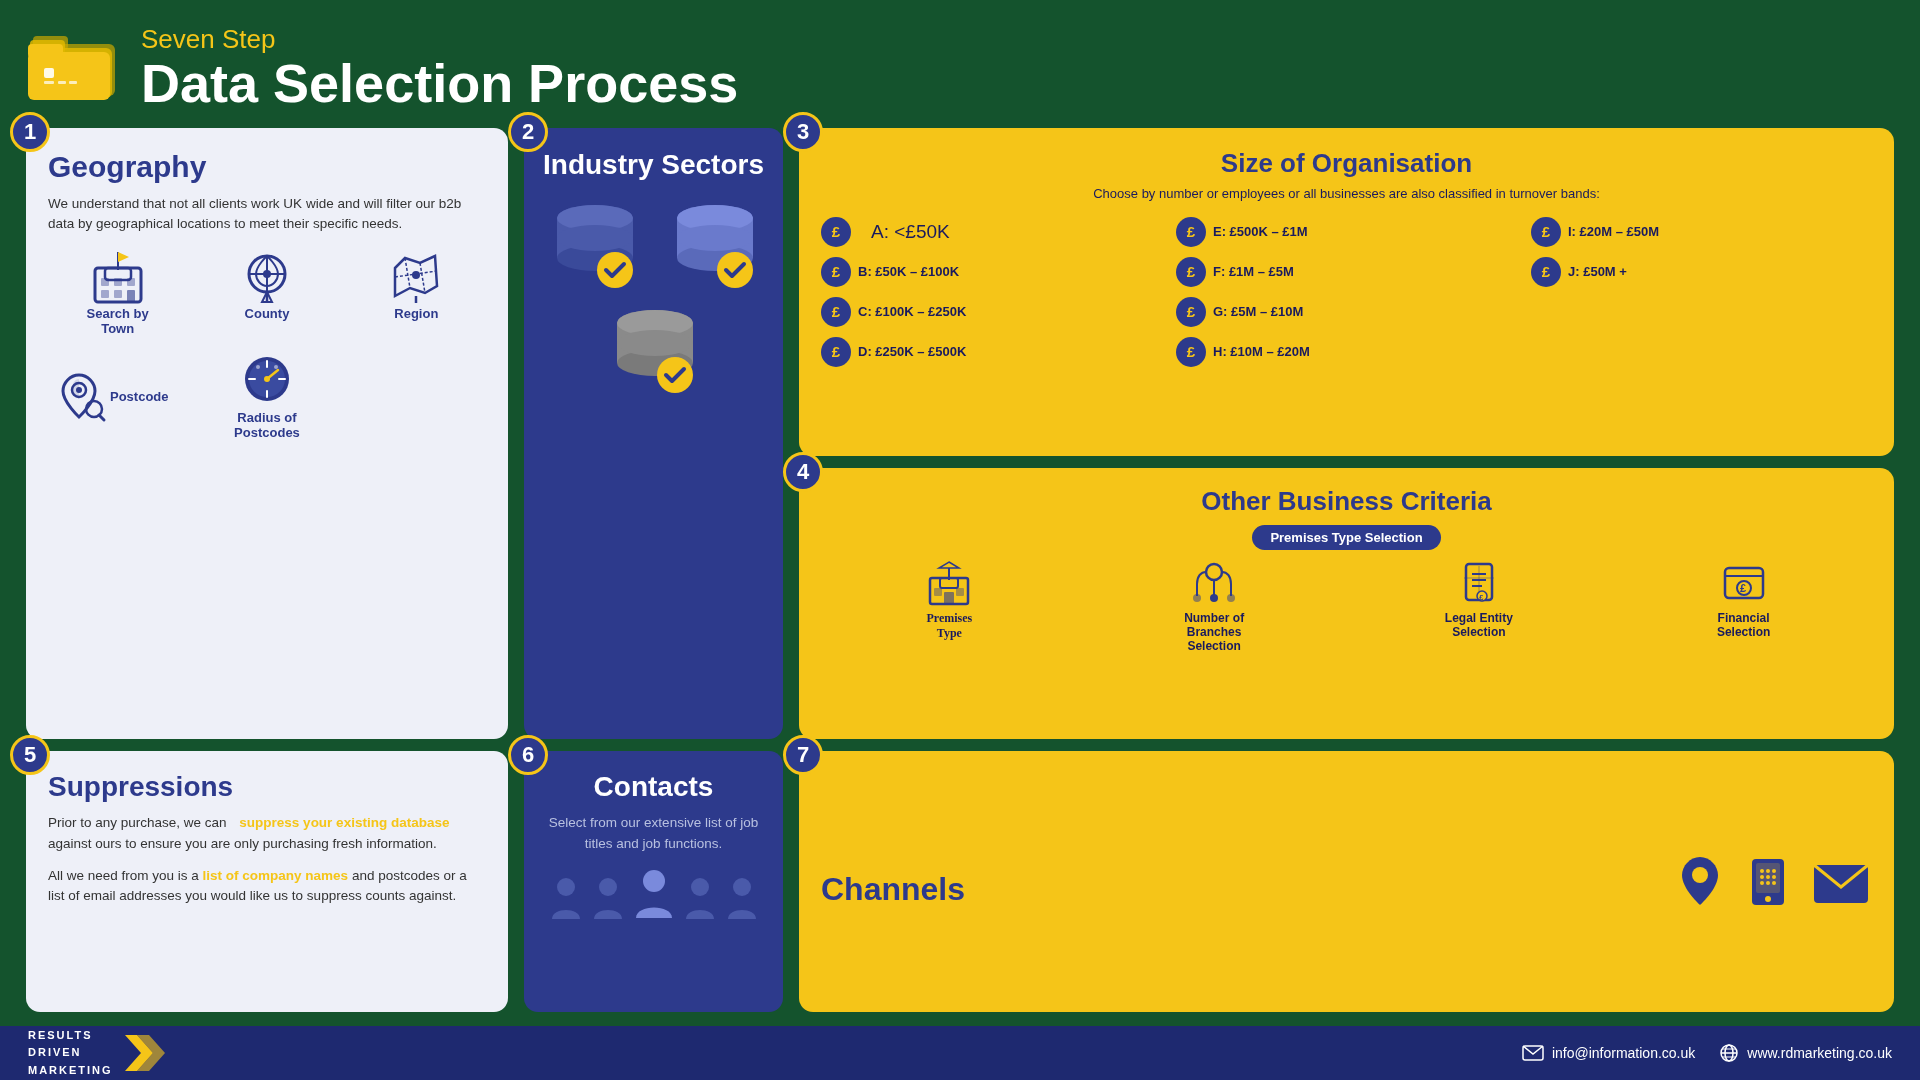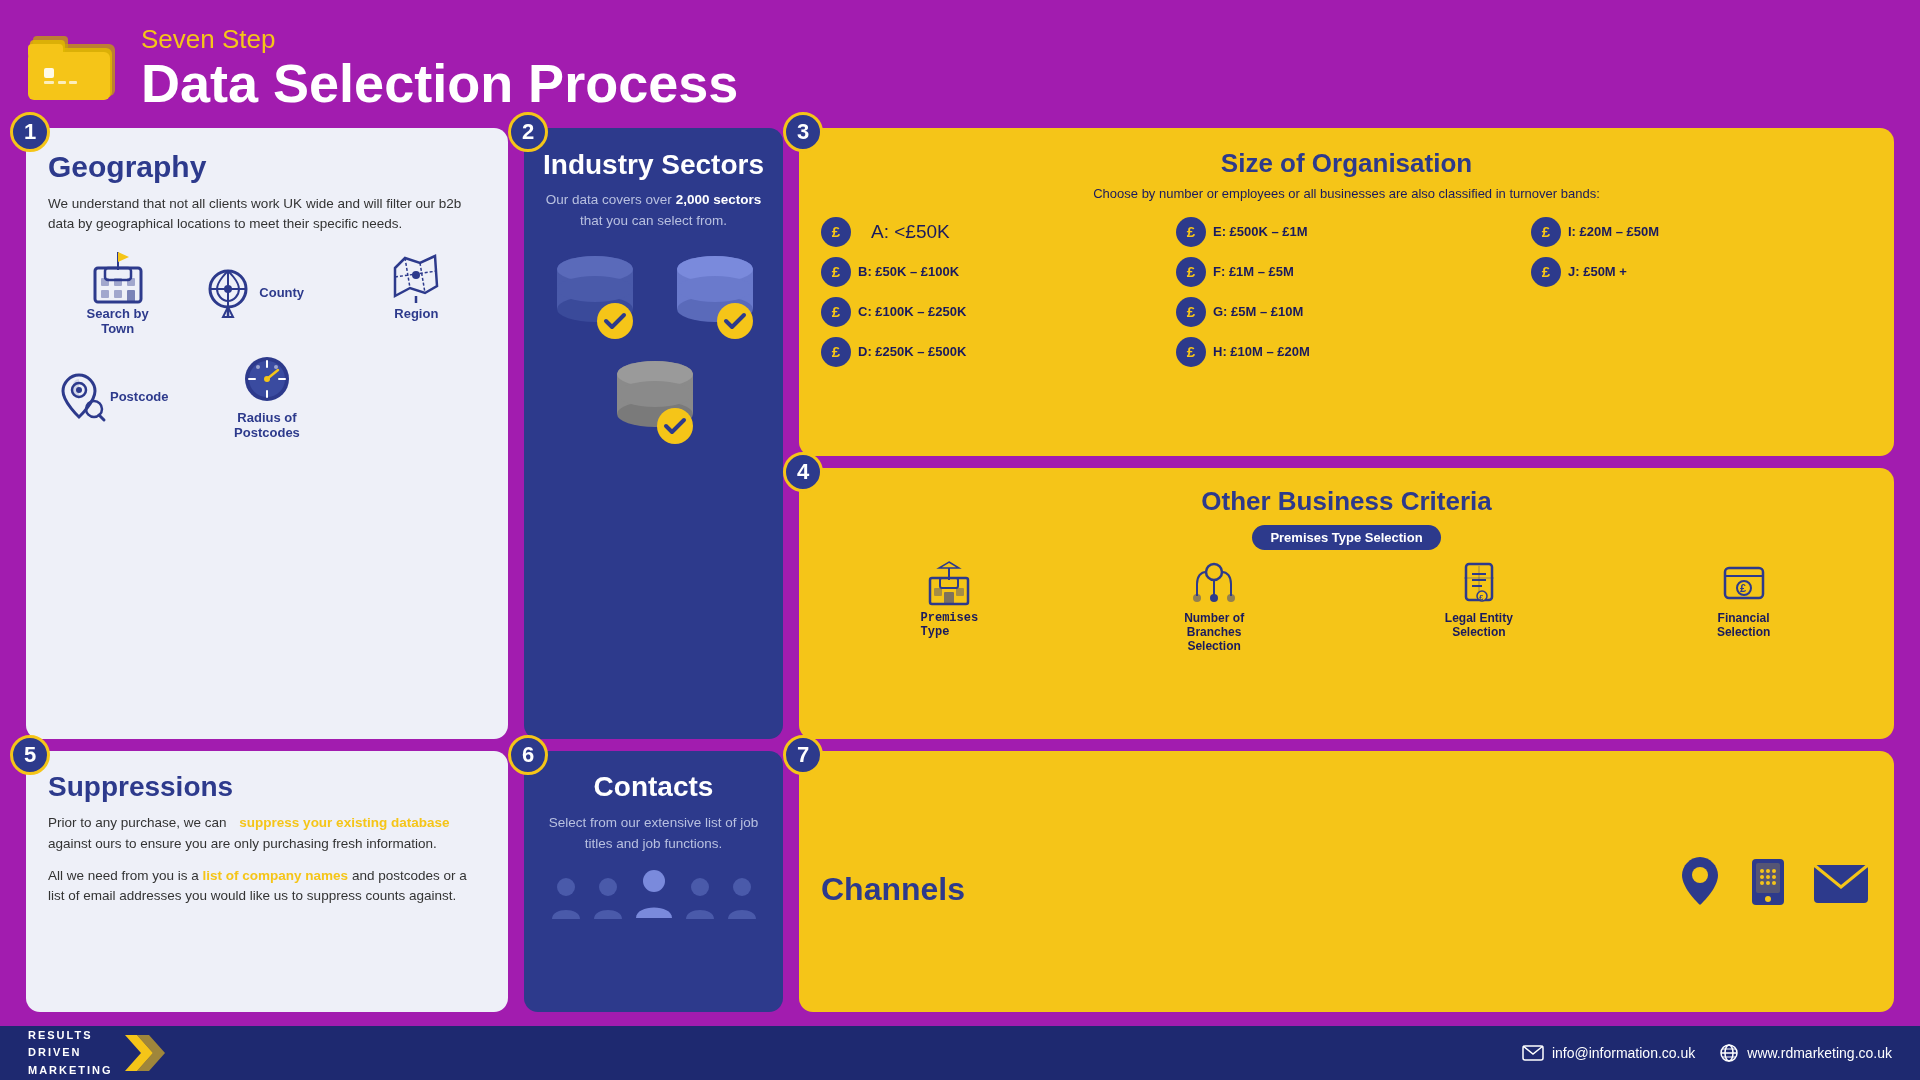--- a/index.html
+++ b/index.html
@@ -8,21 +8,21 @@
       height: 1080px;
       background-color: #2d3a8c;
       font-family: Arial, sans-serif;
       overflow: hidden;
       position: relative;
     }
   </style>
 </head>
 <body>
 
-<div style="width:1920px; height:1080px; background:#a21caf; position:relative; overflow:hidden;">
+<div style="width:1920px; height:1080px; background:#14532d; position:relative; overflow:hidden;">
 
   <div style="display:flex; align-items:center; padding: 24px 28px 10px 28px;">
     <div style="margin-right:18px;">
       <svg width="95" height="80" viewBox="0 0 95 80">
 
         <rect x="5" y="18" width="82" height="52" rx="6" fill="#c9a800" opacity="0.7"></rect>
         <rect x="5" y="10" width="35" height="14" rx="4" fill="#c9a800" opacity="0.7"></rect>
 
         <rect x="2" y="22" width="82" height="50" rx="6" fill="#e0b800" opacity="0.85"></rect>
         <rect x="2" y="14" width="35" height="14" rx="4" fill="#e0b800" opacity="0.85"></rect>
@@ -63,21 +63,21 @@
             <rect x="14" y="42" width="8" height="8" rx="1" fill="#2d3a8c" opacity="0.4"></rect>
             <rect x="27" y="42" width="8" height="8" rx="1" fill="#2d3a8c" opacity="0.4"></rect>
             <rect x="40" y="42" width="8" height="12" rx="1" fill="#2d3a8c" opacity="0.6"></rect>
 
             <line x1="31" y1="4" x2="31" y2="22" stroke="#2d3a8c" stroke-width="2"></line>
             <polygon points="31,4 42,9 31,14" fill="#f5c518"></polygon>
           </svg>
           <span style="color:#2d3a8c;font-size:13px;font-weight:700;font-family:Arial,sans-serif;">Search by<br>Town</span>
         </div>
 
-        <div style="display:flex;flex-direction:row;align-items:center;text-align:center;">
+        <div style="display:flex;flex-direction:column;align-items:center;text-align:center;">
           <svg width="62" height="58" viewBox="0 0 62 58">
             <circle cx="31" cy="26" r="18" fill="none" stroke="#2d3a8c" stroke-width="3"></circle>
             <path d="M31 8 C31 8 20 18 20 26 C20 32 25 38 31 38 C37 38 42 32 42 26 C42 18 31 8 31 8Z" fill="none" stroke="#2d3a8c" stroke-width="2"></path>
             <line x1="13" y1="26" x2="49" y2="26" stroke="#2d3a8c" stroke-width="2"></line>
             <line x1="31" y1="8" x2="31" y2="44" stroke="#2d3a8c" stroke-width="2"></line>
             <circle cx="31" cy="26" r="4" fill="#2d3a8c"></circle>
             <line x1="31" y1="44" x2="31" y2="54" stroke="#2d3a8c" stroke-width="2.5"></line>
             <polygon points="26,54 36,54 31,44" fill="none" stroke="#2d3a8c" stroke-width="2"></polygon>
           </svg>
           <span style="color:#2d3a8c;font-size:13px;font-weight:700;font-family:Arial,sans-serif;">County</span>
@@ -127,23 +127,20 @@
           <span style="color:#2d3a8c;font-size:13px;font-weight:700;font-family:Arial,sans-serif;">Radius of<br>Postcodes</span>
         </div>
       </div>
     </div>
 
     <div style="grid-column:2; grid-row:1/3; background:#2d3a8c; border-radius:14px; padding:22px 16px; margin:6px 8px; position:relative;">
       <div style="width:40px;height:40px;background:#2d3a8c;border-radius:50%;color:white;font-size:22px;font-weight:900;display:flex;align-items:center;justify-content:center;position:absolute;top:-16px;left:-16px;border:3px solid #f5c518;font-family:Arial,sans-serif;">
         <span>2</span>
       </div>
       <div style="color:white;font-size:28px;font-weight:900;text-align:center;font-family:Arial,sans-serif;margin-bottom:10px;line-height:1.1;">Industry Sectors</div>
-      <div style="color:#b8c0e0;font-size:13.5px;text-align:center;font-family:Arial,sans-serif;line-height:1.5;">
-        Our data covers over <strong style="color:white;">2,000 sectors</strong> that you can select from.
-      </div>
 
       <div style="display:grid; grid-template-columns:1fr 1fr; gap:10px; margin-top:18px;">
         <svg width="110" height="95" viewBox="0 0 110 95">
           <ellipse cx="55" cy="20" rx="38" ry="13" fill="#4a5aaa"></ellipse>
           <rect x="17" y="20" width="76" height="40" fill="#4a5aaa"></rect>
           <ellipse cx="55" cy="60" rx="38" ry="13" fill="#3a4a9a"></ellipse>
           <ellipse cx="55" cy="20" rx="38" ry="13" fill="#5a6aba"></ellipse>
           <ellipse cx="55" cy="40" rx="38" ry="13" fill="#4a5aaa"></ellipse>
           <circle cx="75" cy="72" r="18" fill="#f5c518"></circle>
           <path d="M66 72 L72 78 L84 66" stroke="#2d3a8c" stroke-width="4" fill="none" stroke-linecap="round" stroke-linejoin="round"></path>
@@ -234,21 +231,21 @@
         <div style="display:flex;flex-direction:column;align-items:center;gap:5px;">
           <svg width="54" height="48" viewBox="0 0 54 48">
             <rect x="8" y="20" width="38" height="26" rx="2" fill="none" stroke="#2d3a8c" stroke-width="2.5"></rect>
             <rect x="18" y="20" width="18" height="10" rx="2" fill="none" stroke="#2d3a8c" stroke-width="2"></rect>
             <rect x="12" y="30" width="8" height="8" rx="1" fill="#2d3a8c" opacity="0.4"></rect>
             <rect x="34" y="30" width="8" height="8" rx="1" fill="#2d3a8c" opacity="0.4"></rect>
             <rect x="22" y="34" width="10" height="12" rx="1" fill="#2d3a8c" opacity="0.6"></rect>
             <line x1="27" y1="6" x2="27" y2="22" stroke="#2d3a8c" stroke-width="2"></line>
             <polygon points="27,4 37,10 17,10" fill="#f5c518" stroke="#2d3a8c" stroke-width="1.5"></polygon>
           </svg>
-          <span style="color:#1a1a5e;font-size:12px;font-weight:700;font-family:Liberation Mono, monospace;">Premises<br>Type</span>
+          <span style="color:#1a1a5e;font-size:12px;font-weight:700;text-align:center;font-family:Liberation Serif, serif;">Premises<br>Type</span>
         </div>
 
         <div style="display:flex;flex-direction:column;align-items:center;gap:5px;">
           <svg width="54" height="48" viewBox="0 0 54 48">
             <circle cx="27" cy="14" r="8" fill="none" stroke="#2d3a8c" stroke-width="2.5"></circle>
             <path d="M19 14 C14 14 10 18 10 26 L10 38" stroke="#2d3a8c" stroke-width="2" fill="none"></path>
             <path d="M35 14 C40 14 44 18 44 26 L44 38" stroke="#2d3a8c" stroke-width="2" fill="none"></path>
             <line x1="27" y1="22" x2="27" y2="38" stroke="#2d3a8c" stroke-width="2"></line>
             <circle cx="10" cy="40" r="4" fill="#2d3a8c" opacity="0.5"></circle>
             <circle cx="27" cy="40" r="4" fill="#2d3a8c"></circle>

